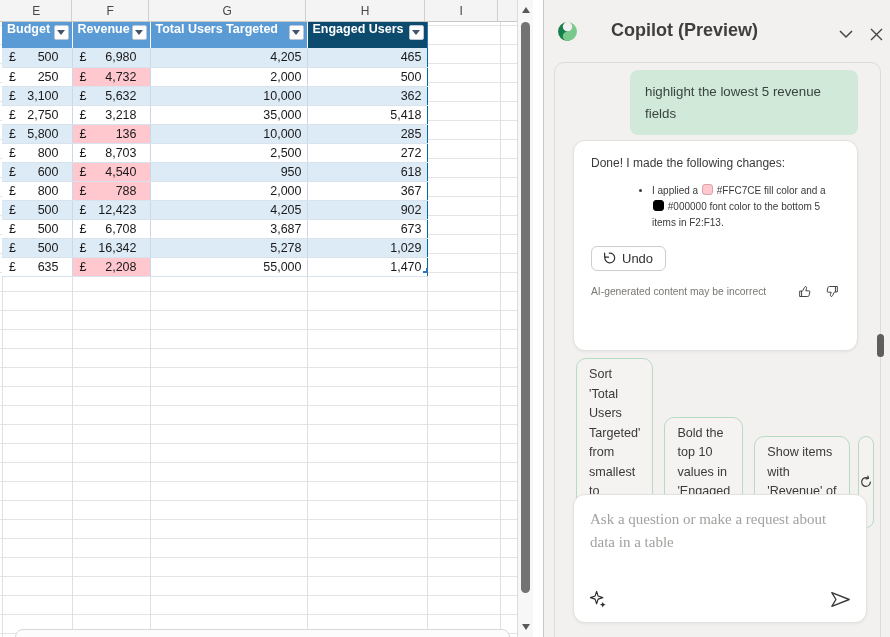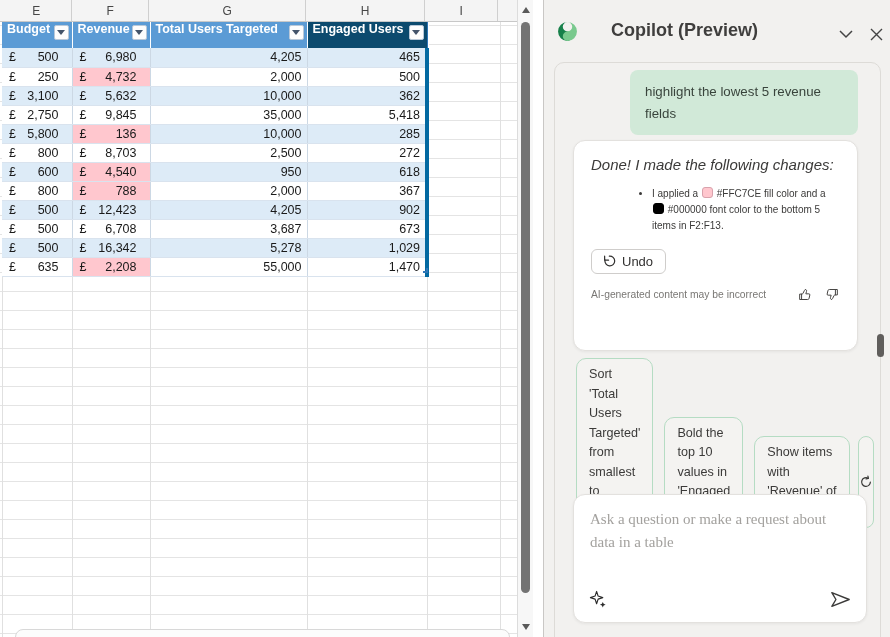--- a/index.html
+++ b/index.html
@@ -18,21 +18,21 @@
   .colcell { border-right:1px solid #cfcfcf; display:flex; align-items:center; justify-content:center;
     font-size:12px; color:#474747; height:100%; }
 
   #xltable { position:absolute; left:2px; top:22px; border-collapse:collapse; table-layout:fixed; z-index:2;
     background:#fff; }
   #xltable th { height:22px; color:#fff; font-size:12.5px; font-weight:bold; text-align:left;
     padding:0 2px 12px 5px; border-right:1px solid #fff; position:relative; }
   #xltable th:last-child { border-right:1px solid #2e75b6; }
   #xltable td { height:19px; font-size:12.5px; color:#1a1a1a; border-right:1px solid #ccd8e4;
     border-bottom:1px solid #d9e3ee; line-height:18px; overflow:hidden; white-space:nowrap; }
-  #xltable td:last-child { border-right:4px solid #0369a1;text-align:right; }
+  #xltable td:last-child { border-right:1px solid #0369a1;text-align:right; }
   tr.band td { background:#DDEBF7; }
   tr.plain td { background:#ffffff; }
   #xltable td.hl { background:#FFC7CE !important; }
   td.cur { }
   .curwrap { display:flex; justify-content:space-between; padding:0 13px 0 7px; }
   td.num { text-align:right; padding-right:5px; }
   .filterbtn { position:absolute; right:3px; top:3px; width:15px; height:15px; background:#fdfdfd;
     border:1px solid #b9c8d8; border-radius:2px; display:flex; align-items:center; justify-content:center; }
   .filterbtn .caret { width:0; height:0; border-left:4px solid transparent; border-right:4px solid transparent;
     border-top:5px solid #44546a; }
@@ -62,21 +62,21 @@
 
   #chat-container { position:absolute; left:10px; top:62px; width:327px; height:585px;
     border:1px solid #dddbd7; border-radius:10px 10px 0 0; }
 
   #user-bubble { position:absolute; left:86px; top:70px; width:228px; background:#d1e9d8; border-radius:8px;
     padding:11px 15px; font-size:13.3px; line-height:1.62; color:#39443c; }
 
   #resp-card { position:absolute; left:29px; top:140px; width:285px; height:211px; background:#fff;
     border:1px solid #e3e1de; border-radius:12px; box-shadow:0 1px 3px rgba(0,0,0,.06);
     padding:15px 17px 10px 17px; color:#3b3a39; }
-  #resp-intro { font-size:15px;font-style:italic; }
+  #resp-intro { font-size:12px; }
   #resp-card ul { margin:13px 0 0 0; padding-left:24px; }
   #resp-card li { font-size:10px; line-height:1.62;margin-left:37px; }
   .swatch { display:inline-block; width:11px; height:11px; border-radius:3px; vertical-align:-1px;
     border:1px solid #d9a2ac; margin:0 1px; }
   .swatch.black { border-color:#000; }
   #undo-btn { margin-top:14px; display:inline-flex; align-items:center; gap:6px; padding:4px 12px 4px 10px;
     border:1px solid #cfcdcb; border-radius:6px; background:#fff; font-size:13px; color:#323130;
     font-family:"Liberation Sans",sans-serif; cursor:pointer; }
   #resp-footer { margin-top:13px; display:flex; align-items:center; justify-content:space-between; }
   #disclaimer { font-size:10.3px; color:#797774; }
@@ -202,21 +202,21 @@
         <tr class="plain">
           <td class="cur">
               <div class="curwrap">
                 <span>£</span>
                 <span>2,750</span>
               </div>
             </td>
           <td class="cur">
               <div class="curwrap">
                 <span>£</span>
-                <span>9,845</span>
+                <span>3,218</span>
               </div>
             </td>
           <td class="num">35,000</td>
           <td class="num">5,418</td>
         </tr>
         <tr class="band">
           <td class="cur">
               <div class="curwrap">
                 <span>£</span>
                 <span>5,800</span>

